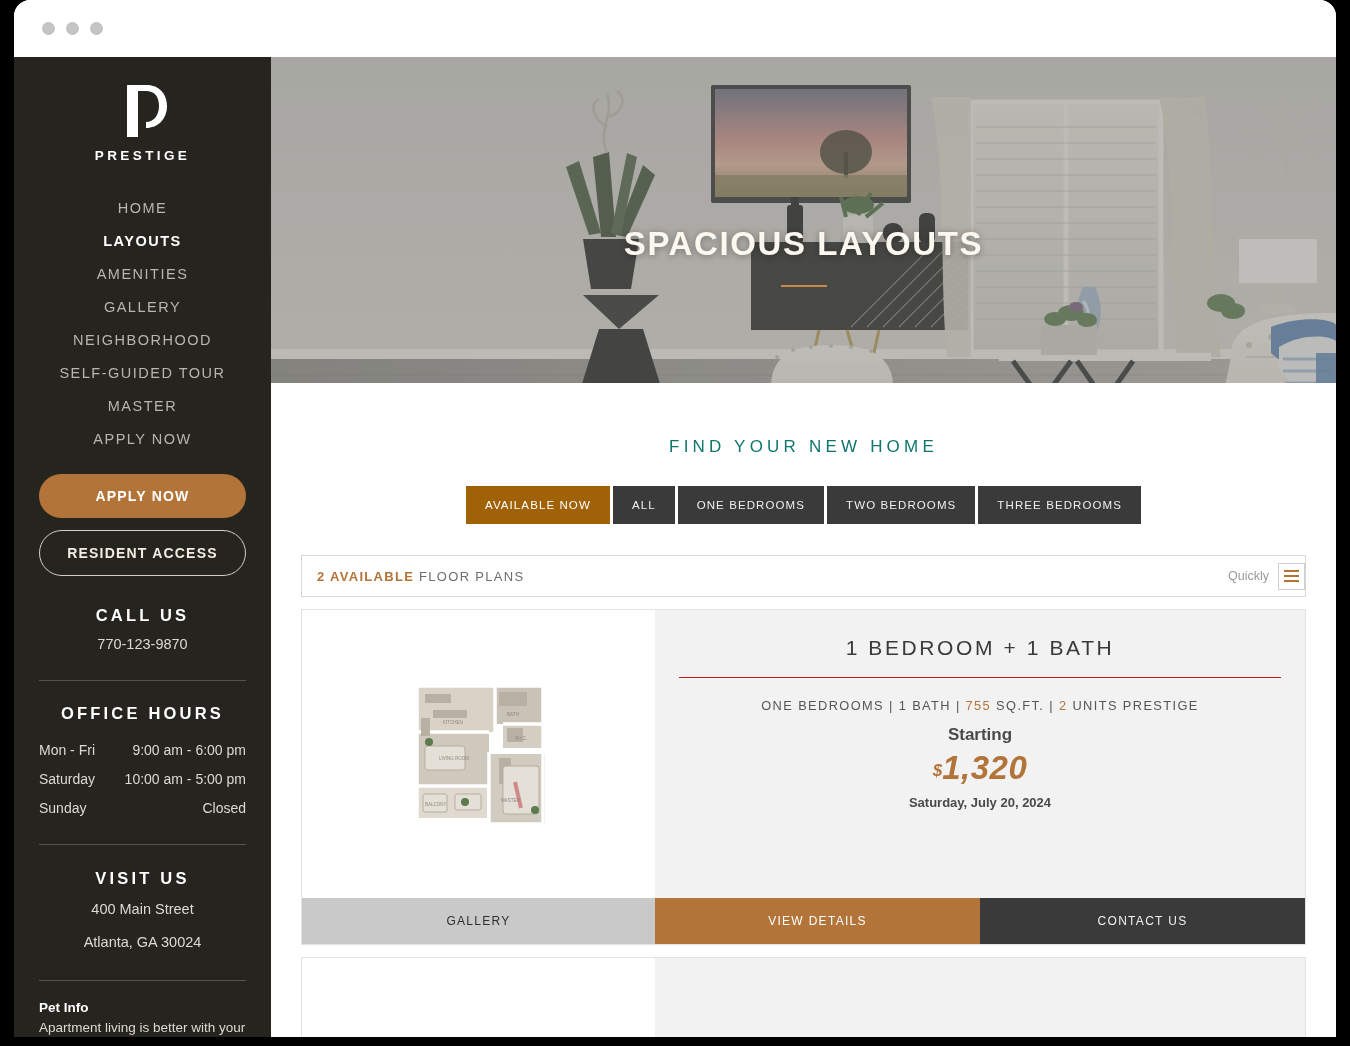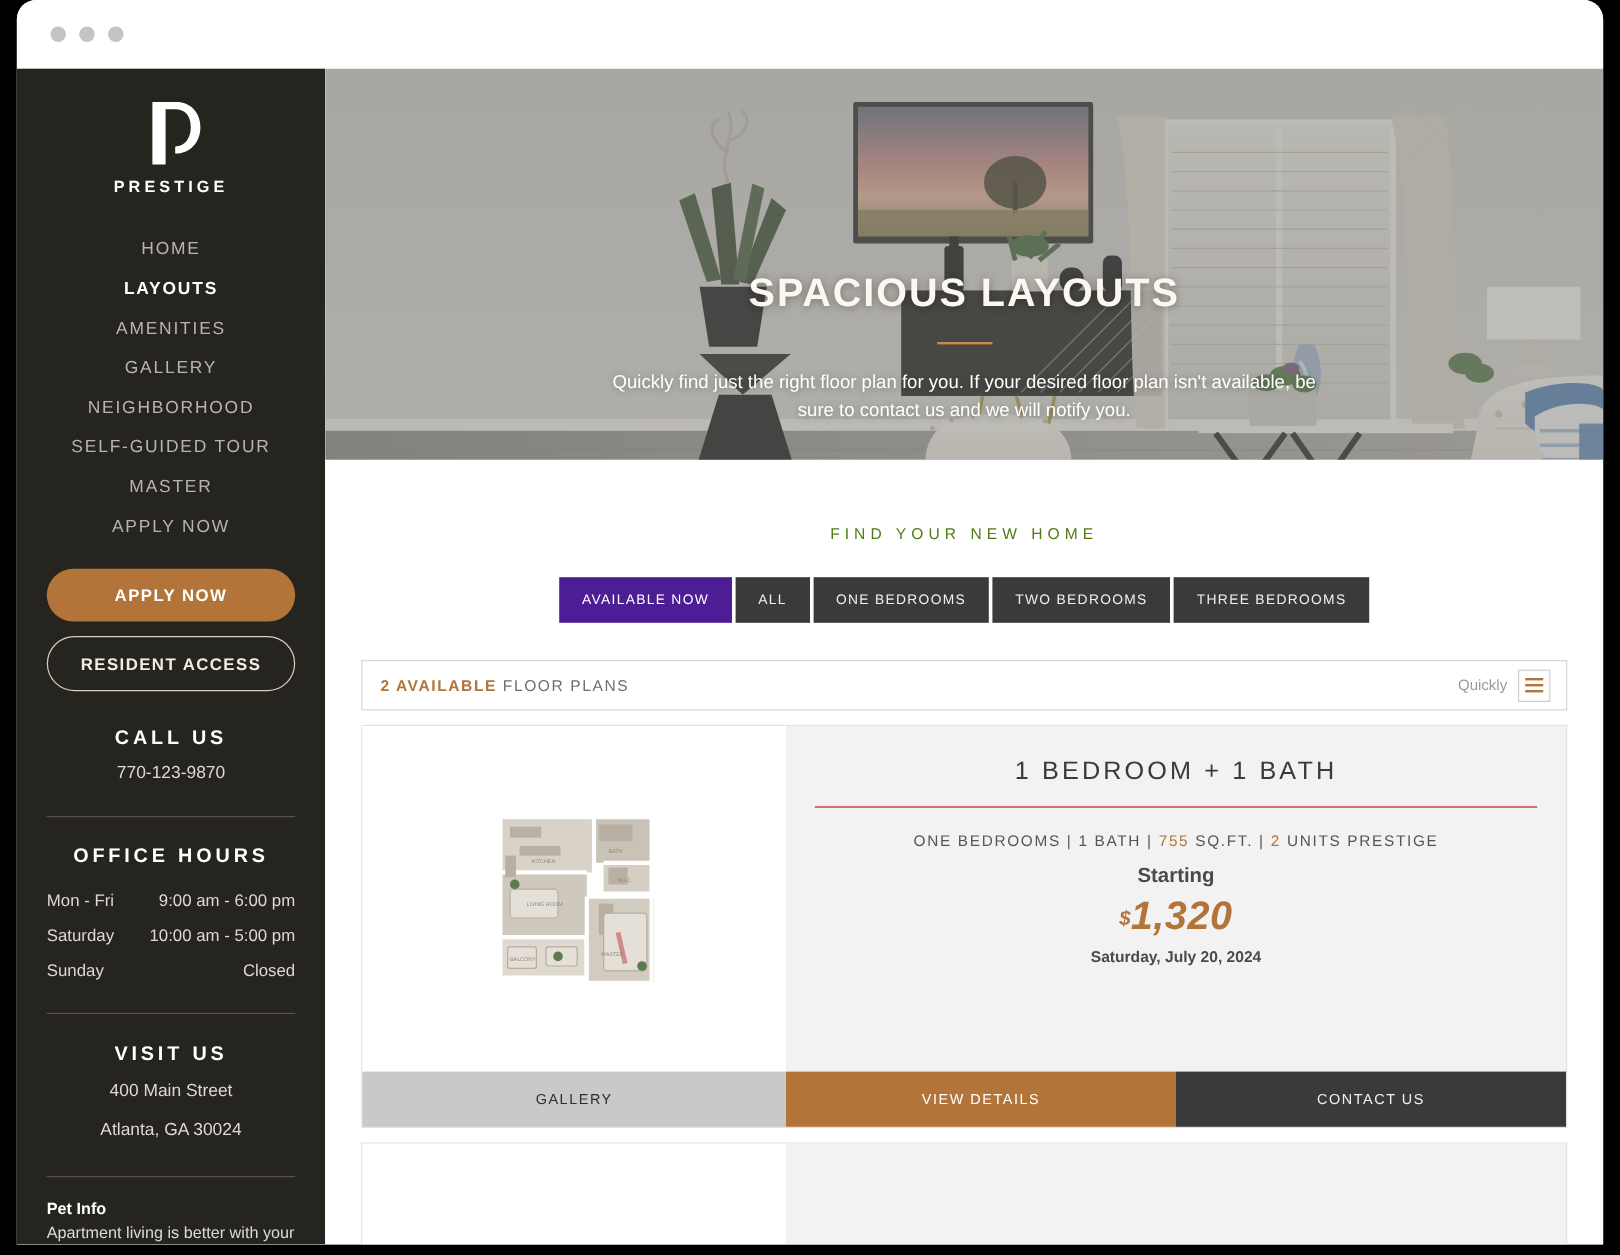--- a/index.html
+++ b/index.html
@@ -207,56 +207,56 @@
     color: #ffffff;
     text-shadow: 0 1px 6px rgba(0,0,0,0.32);
     max-width: 600px;
     margin-left: auto;
     margin-right: auto;
   }
 
   
   #finder { padding-top: 54px; text-align: center; }
   #finder-heading {
-    font-size: 13px;
+    font-size: 17px;
     letter-spacing: 4.2px;
-    color: #4d7c0f;
+    color: #0f766e;
   }
 
   #tabs {
     margin-top: 29px;
     display: flex;
     justify-content: center;
     gap: 3px;
   }
   .tab {
     background: #3a3a3a;
     color: #efefef;
     font-size: 11.5px;
     letter-spacing: 1.1px;
     padding: 13px 19px;
     cursor: pointer;
     border: none;
     font-family: "Liberation Sans", sans-serif;
     white-space: nowrap;
   }
-  .tab.active { background: #4c1d95; color: #ffffff; }
+  .tab.active { background: #a16207; color: #ffffff; }
 
   
   #results {
     margin: 31px 30px 0 30px;
     text-align: left;
   }
 
   #filter-bar {
     border: 1px solid #d8d8d8;
     height: 42px;
     display: flex;
     align-items: center;
-    padding: 0 13px 0 15px;
+    padding: 0 0 0 15px;
     justify-content: space-between;
     background: #ffffff;
   }
   #filter-count-text {
     font-size: 13px;
     letter-spacing: 1.3px;
     color: #6e6e6e;
   }
   #filter-count-text .hl { color: #b3743a; font-weight: 700; }
   .filter-right { display: flex; align-items: center; gap: 9px; }
@@ -580,21 +580,20 @@
             <ellipse cx="950" cy="246" rx="14" ry="9"></ellipse>
             <ellipse cx="962" cy="254" rx="12" ry="8"></ellipse>
           </g>
 
           <rect width="1065" height="399" fill="#7a7874" opacity="0.18"></rect>
         </svg>
         <div id="hero-scrim"></div>
         <div id="hero-content">
           <h1 id="hero-title">SPACIOUS LAYOUTS</h1>
           <div id="hero-rule"></div>
-          <p id="hero-sub">Quickly find just the right floor plan for you. If your desired floor plan isn't available, be sure to contact us and we will notify you.</p>
         </div>
       </div>
 
       <div id="finder">
         <div id="finder-heading">FIND YOUR NEW HOME</div>
 
         <div id="tabs">
           <button class="tab active">AVAILABLE NOW</button>
           <button class="tab">ALL</button>
           <button class="tab">ONE BEDROOMS</button>

